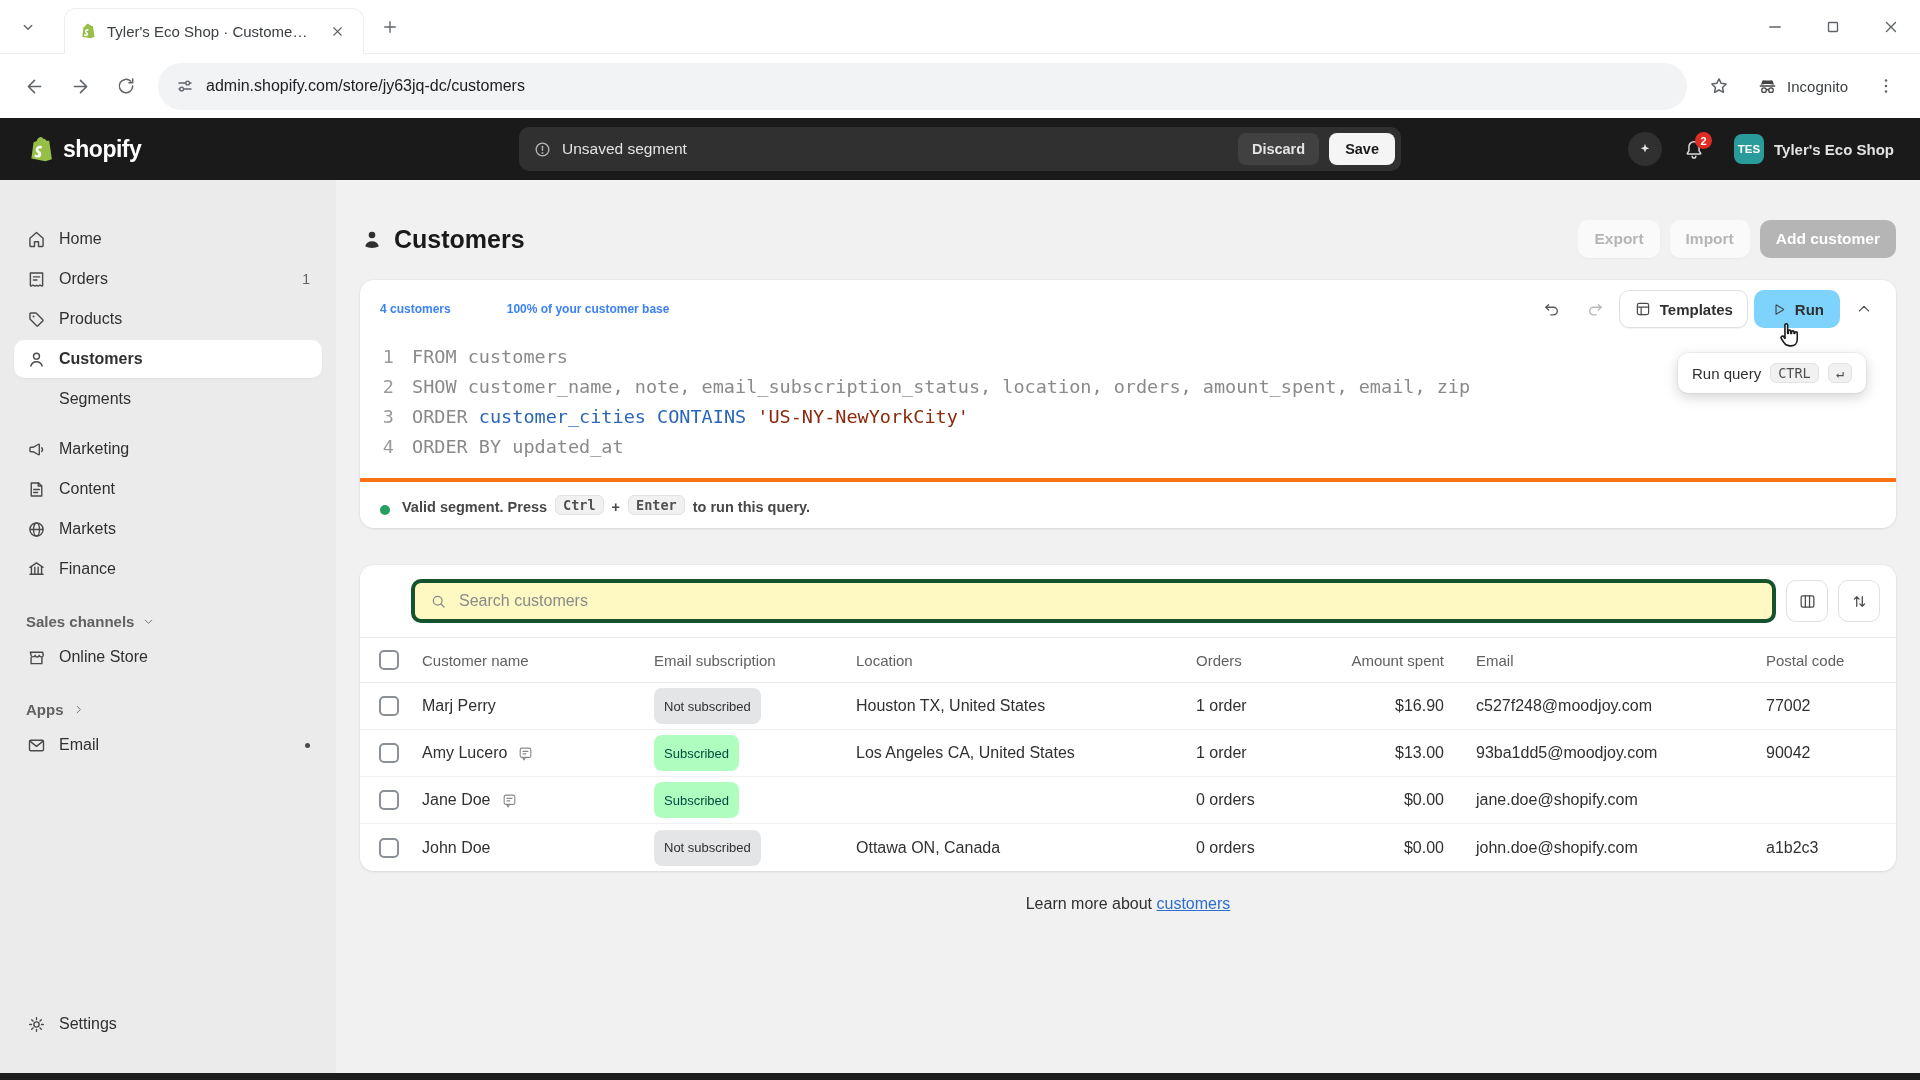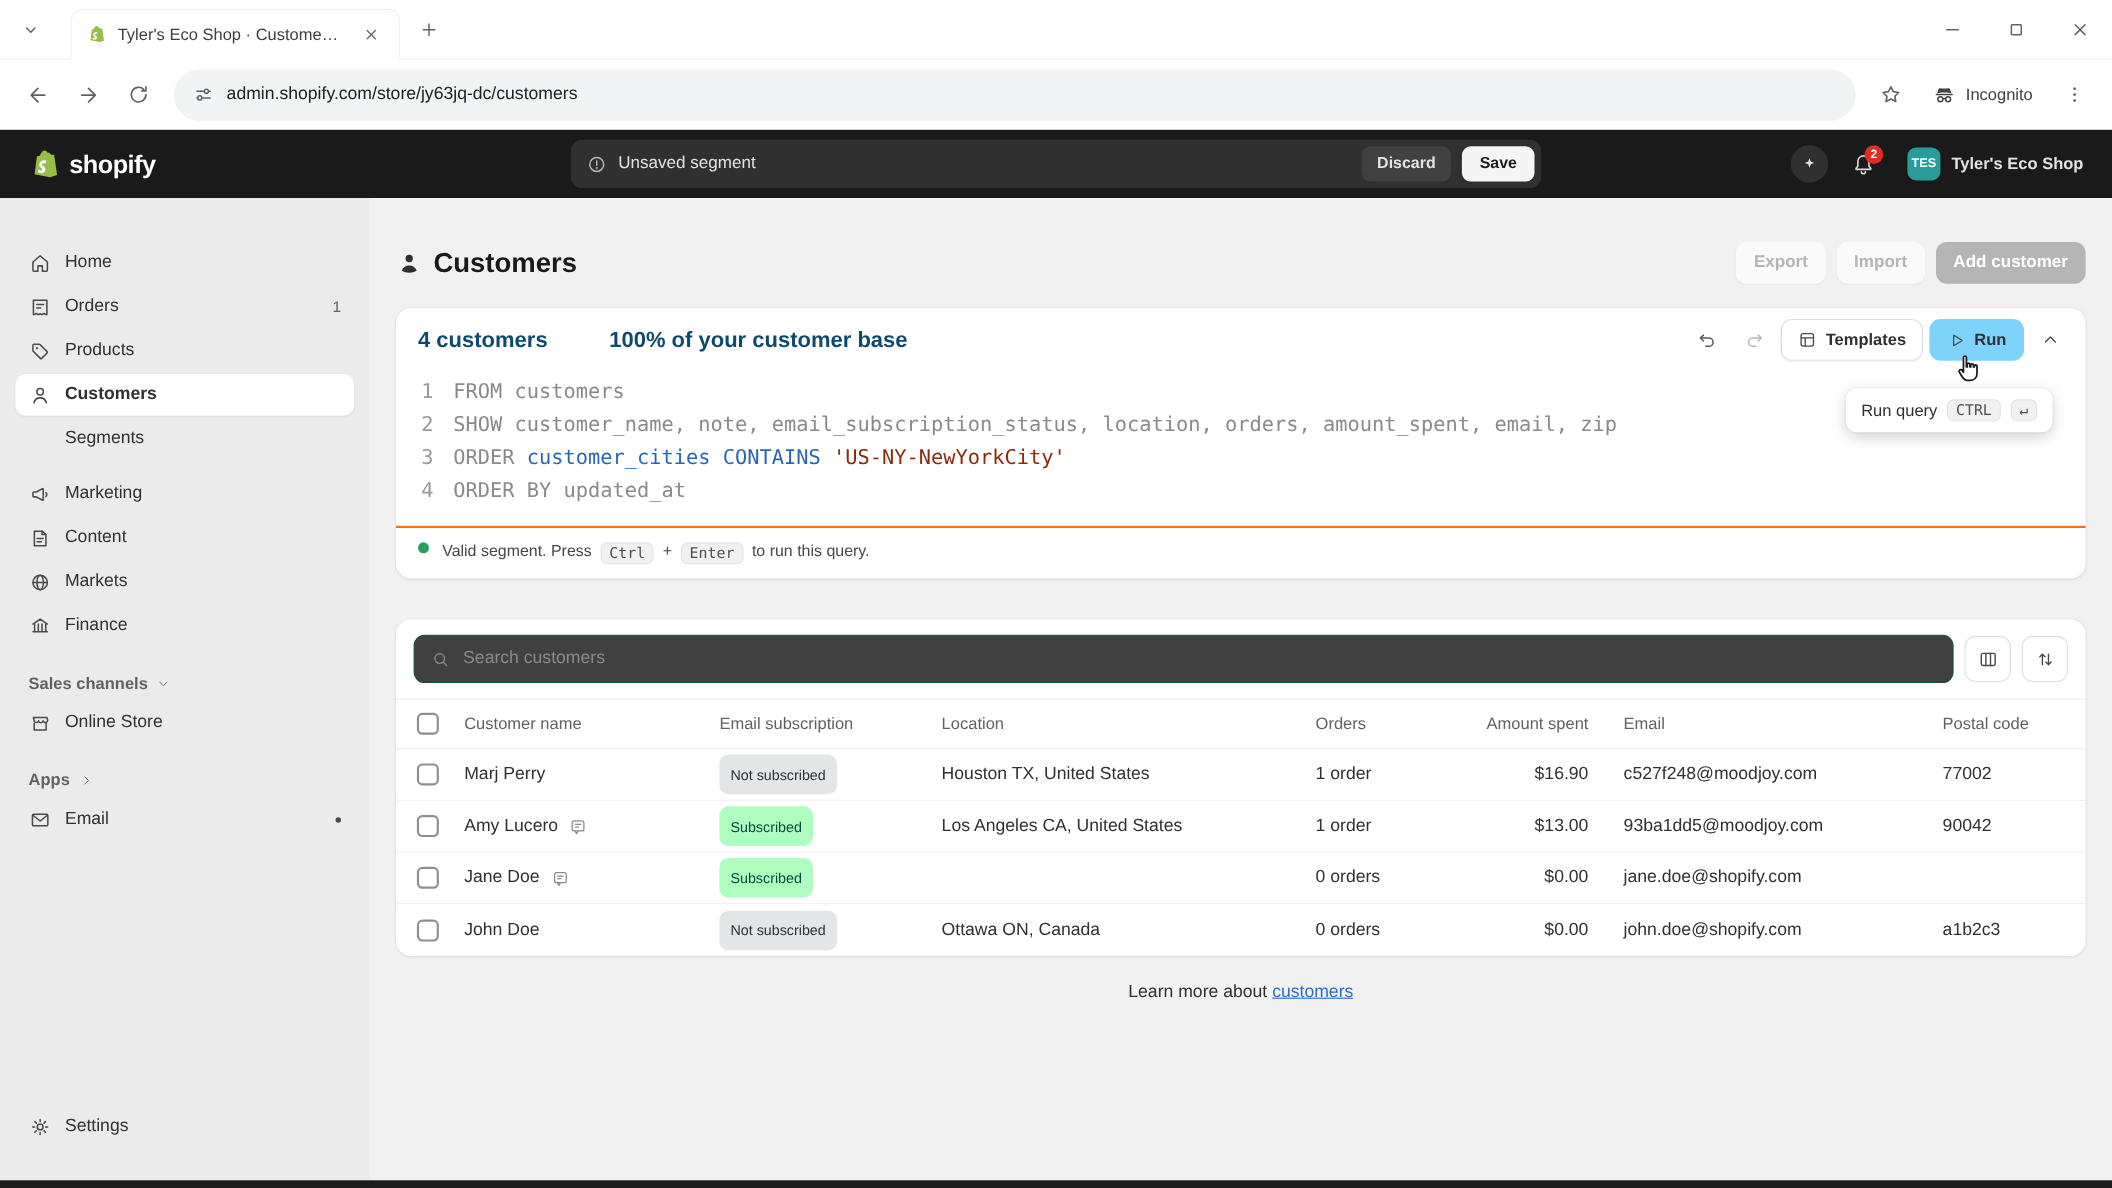--- a/index.html
+++ b/index.html
@@ -58,40 +58,40 @@
   .page-title-wrap { display:flex; align-items:center; gap:10px; }
   .page-title { font-size:25px; font-weight:700; color:#1a1a1a; }
   .head-actions { margin-left:auto; display:flex; gap:10px; }
   .btn-muted { height:38px; padding:0 16px; border-radius:10px; background:#fafafa; color:#b5b5b5; font-size:15.5px; font-weight:600; box-shadow:0 1px 2px rgba(0,0,0,.04); }
   .btn-disabled-primary { height:38px; padding:0 16px; border-radius:10px; background:#b5b5b5; color:#fff; font-size:15.5px; font-weight:600; }
 
   .card { background:#fff; border-radius:14px; box-shadow:0 1px 3px rgba(0,0,0,.08), 0 0 0 1px rgba(0,0,0,.02); }
 
   
   .seg-head { height:58px; display:flex; align-items:center; padding:0 14px 0 20px; gap:56px; }
-  .seg-count, .seg-base { font-size:20px; font-weight:700; color:#0c4a6e; }
+  .seg-count, .seg-base { font-size:12px; font-weight:700; color:#3b82f6; }
   .seg-tools { margin-left:auto; display:flex; align-items:center; gap:6px; }
   .icon-btn { width:36px; height:36px; display:flex; align-items:center; justify-content:center; border-radius:8px; }
   .btn-templates { height:38px; padding:0 14px; border-radius:10px; background:#fff; border:1px solid #e0e0e0; box-shadow:0 1px 1px rgba(0,0,0,.05); display:flex; align-items:center; gap:8px; font-size:15px; font-weight:600; color:#303030; }
   .btn-run { height:38px; padding:0 16px; border-radius:10px; background:#7dd3fc; display:flex; align-items:center; gap:8px; font-size:15px; font-weight:600; color:#303030; }
   .seg-code { padding:4px 20px 16px 18px; font-family:"DejaVu Sans Mono",monospace; font-size:18.5px; }
   .code-line { display:flex; line-height:30px; white-space:nowrap; }
   .ln { width:16px; text-align:right; color:#9a9a9a; flex:none; }
   .code { margin-left:18px; color:#8a8a8a; }
   .tok-kw { color:#8a8a8a; }
   .tok-field, .tok-op { color:#2a66b8; }
   .tok-str { color:#8a2a0d; }
-  .seg-status { border-top:2px solid #f97316; padding:13px 20px; display:flex; align-items:flex-start; gap:8px; font-size:14.5px; color:#474747; }
+  .seg-status { border-top:4px solid #f97316; padding:13px 20px; display:flex; align-items:flex-end; gap:8px; font-size:14.5px; color:#474747;font-weight:bold; }
   .status-dot { width:10px; height:10px; border-radius:50%; background:#26a05f; margin-right:4px; }
   kbd.key { background:#f1f1f1; border:1px solid #e3e3e3; border-radius:6px; padding:1px 7px; font-family:"DejaVu Sans Mono",monospace; font-size:13.5px; color:#505050; }
 
   
   .table-card { margin-top:37px; overflow:hidden; }
   .search-row { padding:14px 16px; display:flex; align-items:center; gap:10px; }
-  .search-input { flex:1; height:44px; border:1px solid #14532d; border-radius:10px; background:#404040; display:flex; align-items:center; gap:11px; padding:0 14px; }
+  .search-input { flex:1; height:44px; border:4px solid #14532d; border-radius:10px; background:#fef9c3; display:flex; align-items:center; gap:11px; padding:0 14px;margin-left:35px; }
   .search-input .ph { color:#8a8a8a; font-size:16px; }
   .tool-btn { width:42px; height:42px; border:1px solid #e0e0e0; border-radius:10px; background:#fff; display:flex; align-items:center; justify-content:center; flex:none; }
   .tgrid { display:grid; grid-template-columns:58px 236px 202px 340px 130px 140px 300px 1fr; align-items:center; }
   .thead { height:46px; border-top:1px solid #ebebeb; border-bottom:1px solid #ebebeb; font-size:15px; font-weight:500; color:#616161; }
   .trow { height:47px; font-size:16px; color:#303030; border-bottom:1px solid #f0f0f0; }
   .trow:last-child { border-bottom:none; }
   .cell { display:flex; align-items:center; min-width:0; }
   .c-check { justify-content:center; }
   .c-amt { justify-content:flex-end; padding-right:22px; }
   .c-mail { padding-left:10px; }

